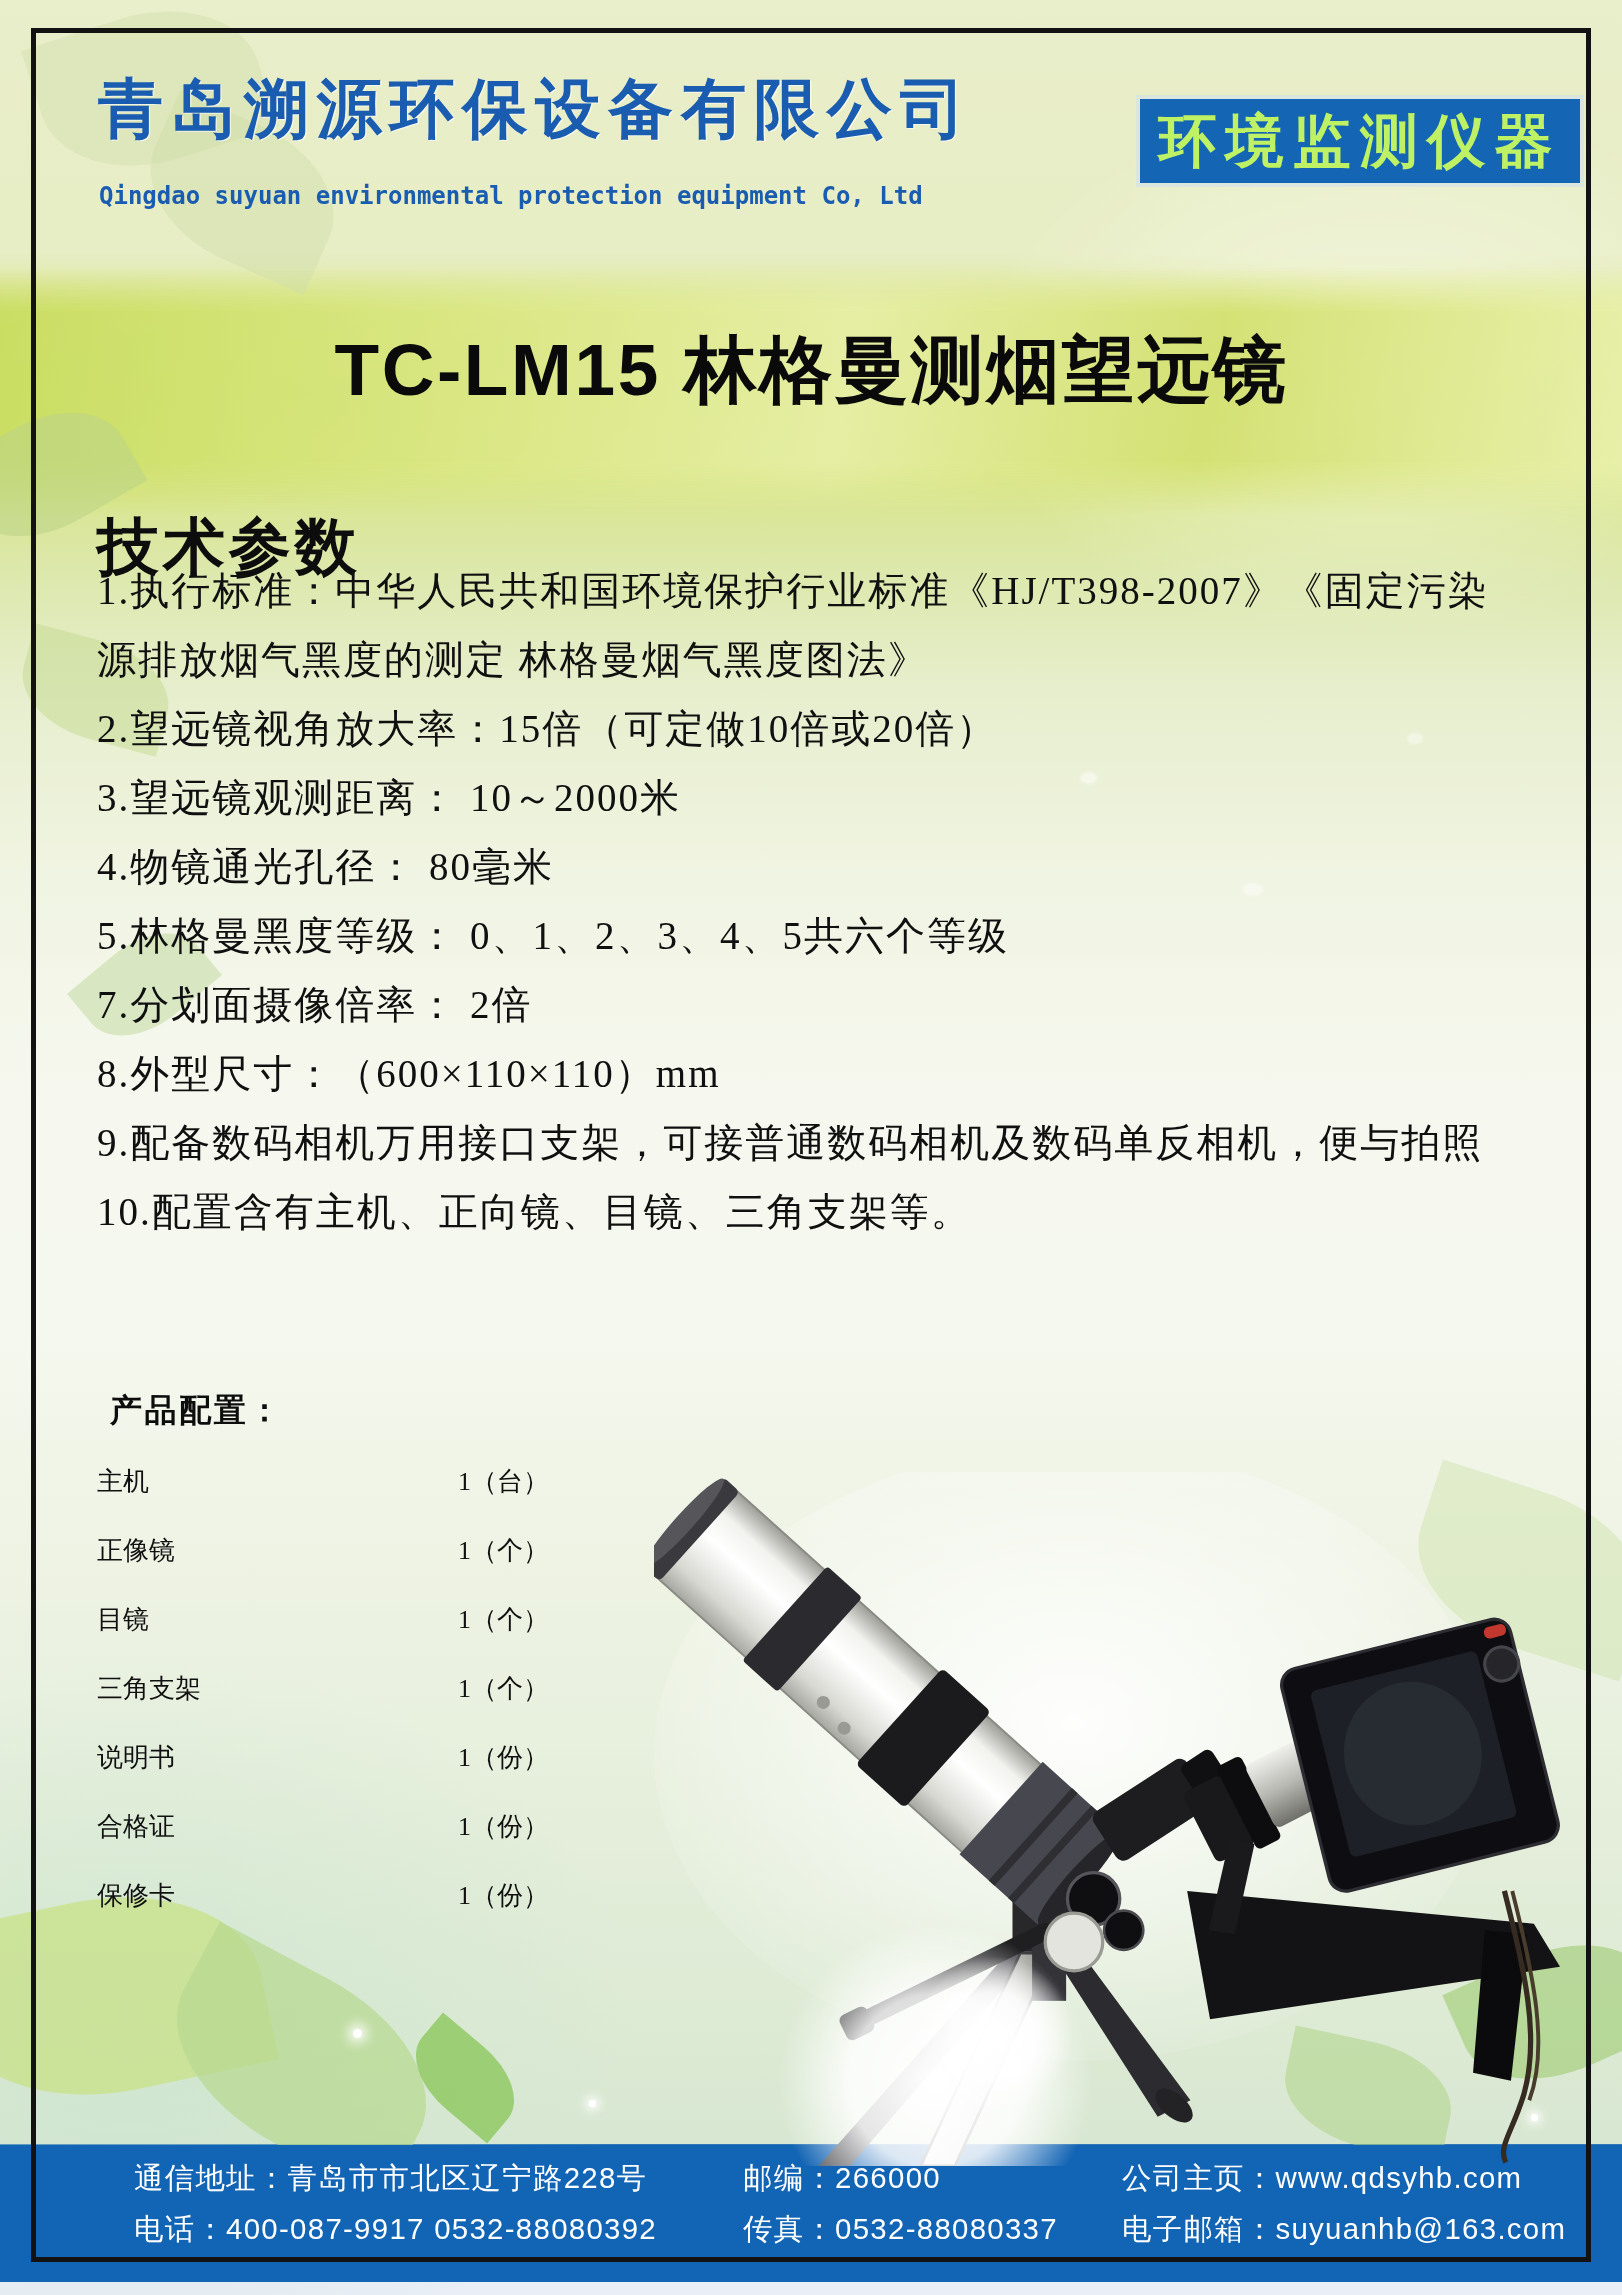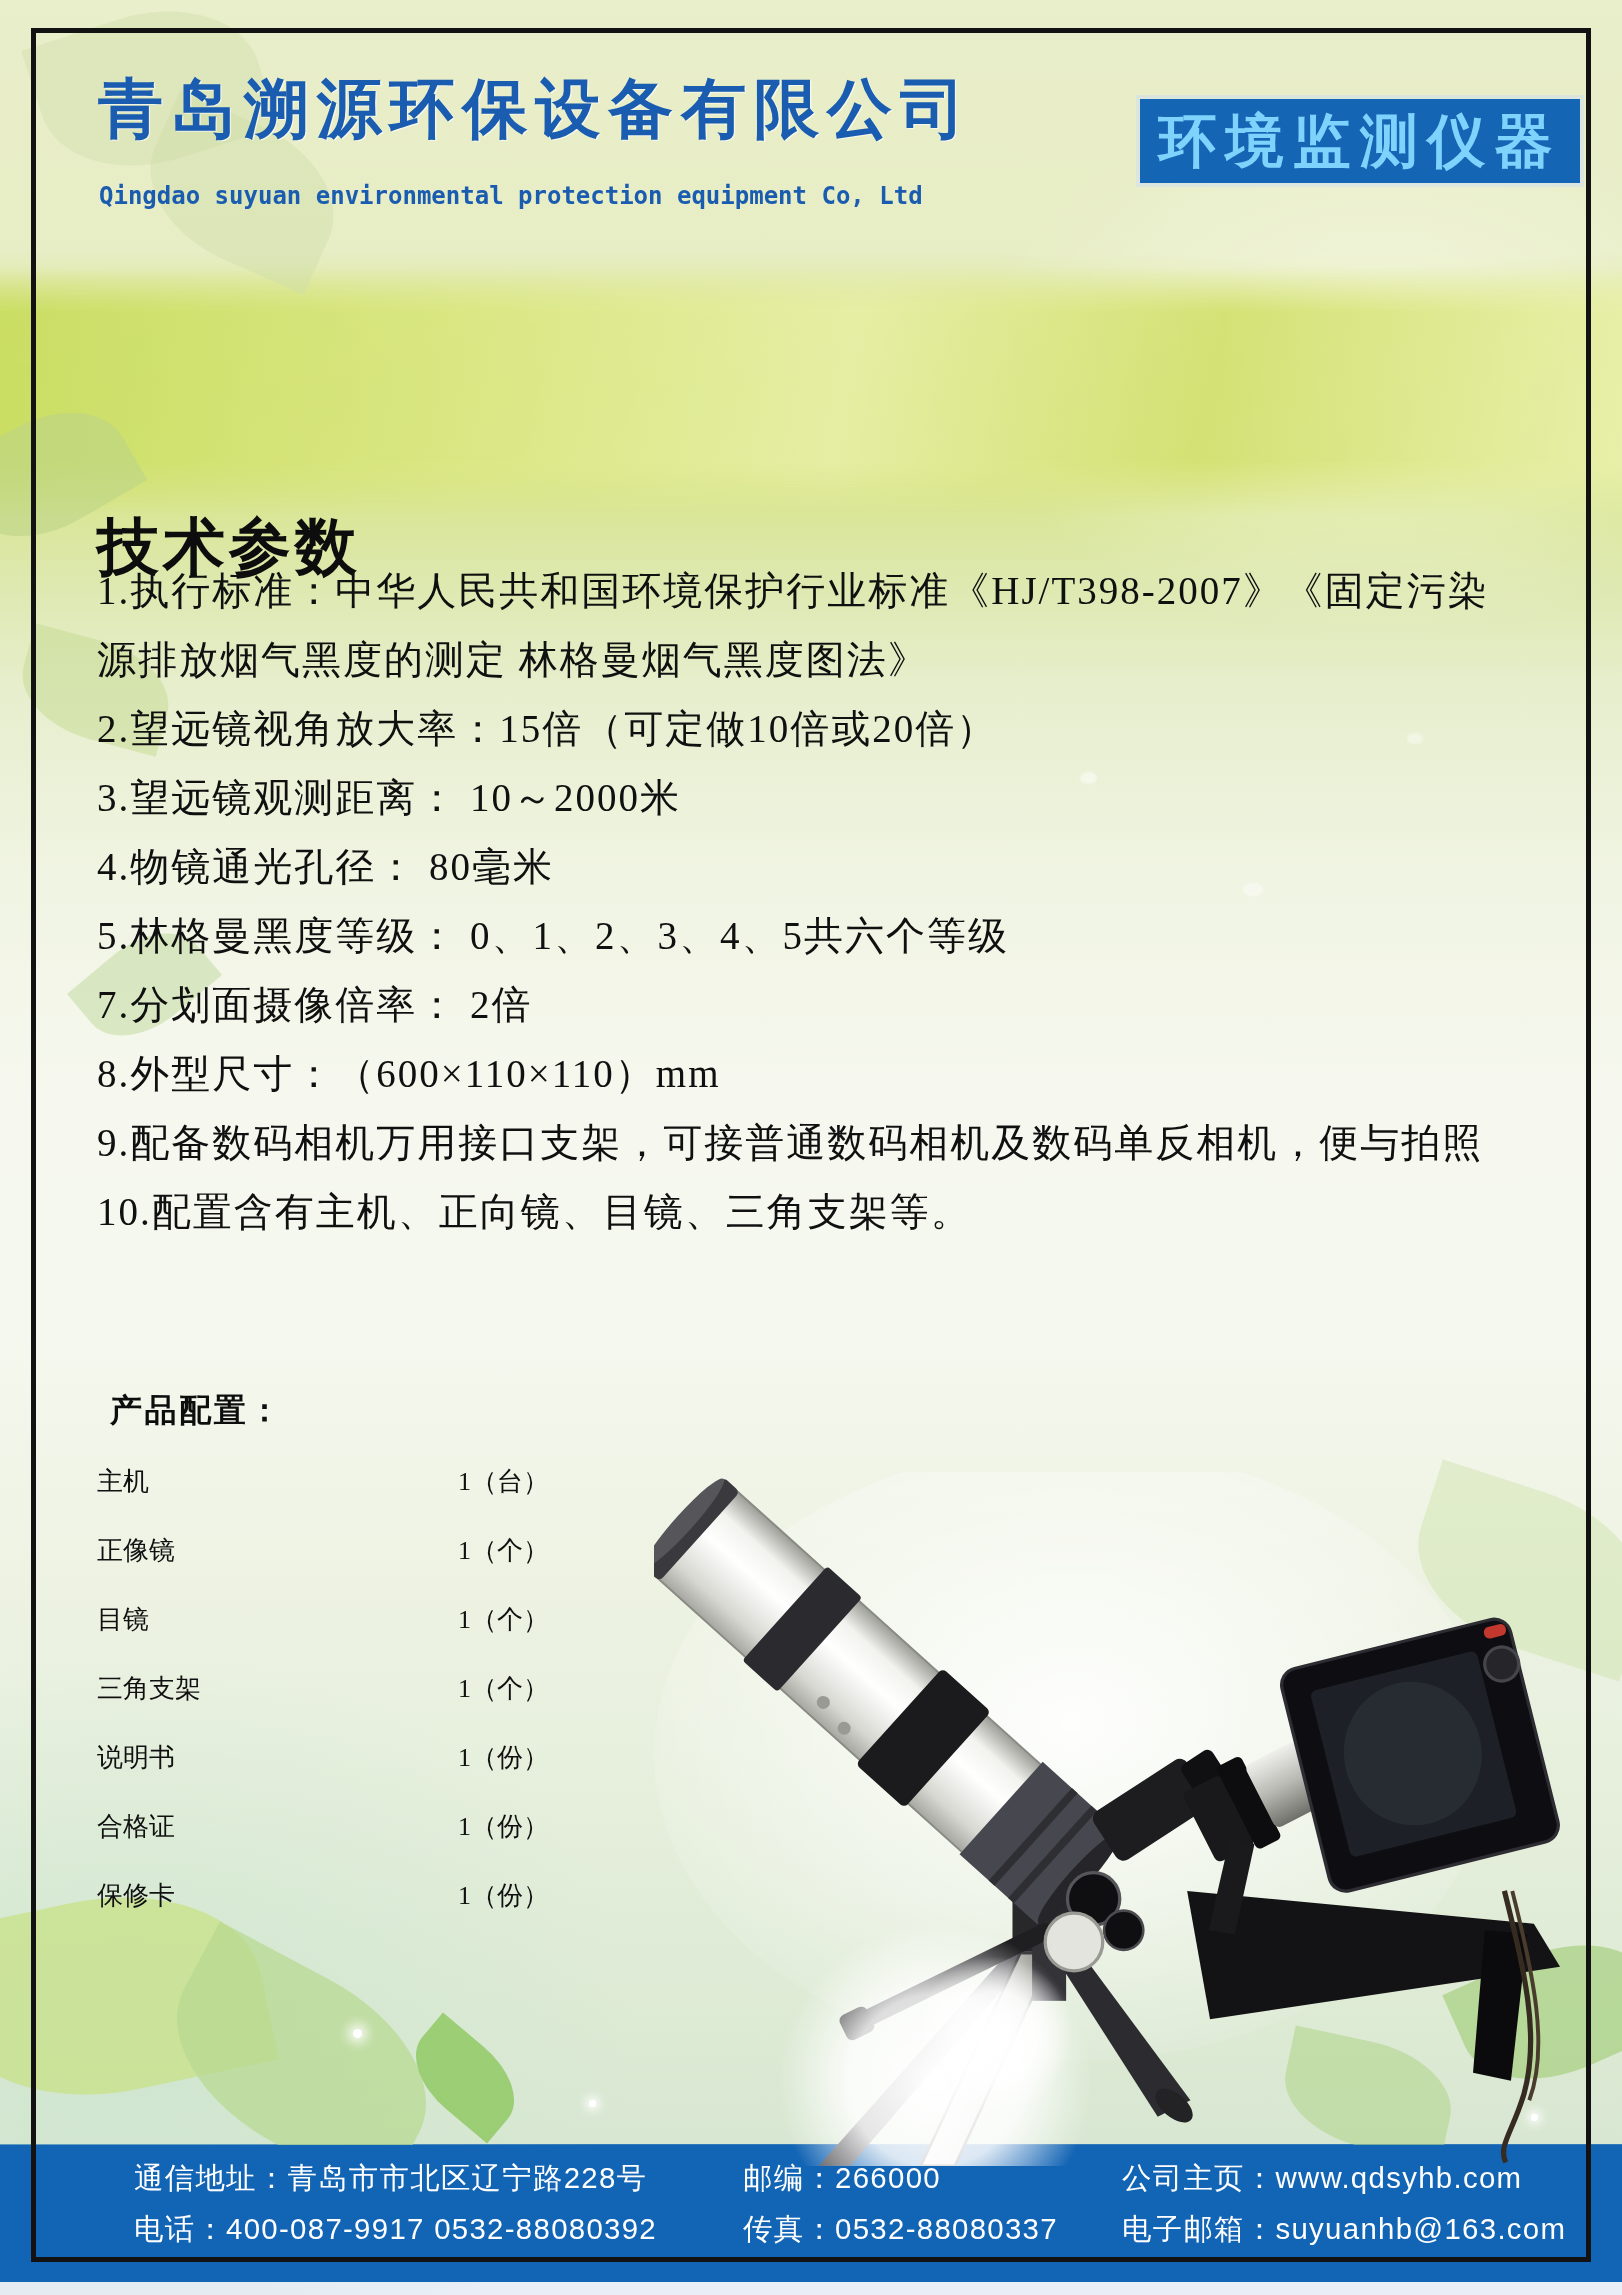--- a/index.html
+++ b/index.html
@@ -40,21 +40,21 @@
     font-size:65px;font-weight:bold;letter-spacing:7.9px;color:#1a5cb0;
     text-shadow:1.3px 1.3px 0 rgba(255,255,255,.6);
   }
   .company-en{
     position:absolute;left:99px;top:171px;z-index:6;
     font-family:"DejaVu Sans Mono",monospace;font-weight:bold;
     font-size:24px;color:#1a5cb0;letter-spacing:0px;margin-top:11px;
   }
   .badge{
     position:absolute;left:1140px;top:99px;width:440px;height:84px;z-index:6;
-    background:#1565b5;color:#7dd3fc;text-align:center;line-height:84px;
+    background:#1565b5;color:#bef264;text-align:center;line-height:84px;
     font-size:58px;font-weight:bold;letter-spacing:9.2px;
     box-shadow:0 0 0 3.9px rgba(205,223,240,.55);
   }
   
   .doc-title{
     position:absolute;left:0;top:322px;width:1623px;z-index:6;
     text-align:center;font-size:73px;font-weight:bold;letter-spacing:2.6px;color:#0a0a0a;
   }
   
   .specs-heading{
@@ -213,20 +213,21 @@
     <circle cx="430" cy="930" r="240" fill="url(#flare)"></circle>
     <circle cx="520" cy="860" r="120" fill="url(#flare)"></circle>
   </svg>
 
   <div class="frame"></div>
 
   <div class="company-cn">青岛溯源环保设备有限公司</div>
   <div class="company-en">Qingdao suyuan environmental protection equipment Co, Ltd</div>
   <div class="badge">环境监测仪器</div>
 
+  <div class="doc-title">TC-LM15 林格曼测烟望远镜</div>
 
   <div class="specs-heading">技术参数</div>
   <div class="spec-list">
     <div class="spec-line">1.执行标准：中华人民共和国环境保护行业标准《HJ/T398-2007》《固定污染</div>
     <div class="spec-line">源排放烟气黑度的测定 林格曼烟气黑度图法》</div>
     <div class="spec-line">2.望远镜视角放大率：15倍（可定做10倍或20倍）</div>
     <div class="spec-line">3.望远镜观测距离： 10～2000米</div>
     <div class="spec-line">4.物镜通光孔径： 80毫米</div>
     <div class="spec-line">5.林格曼黑度等级： 0、1、2、3、4、5共六个等级</div>
     <div class="spec-line">7.分划面摄像倍率： 2倍</div>

